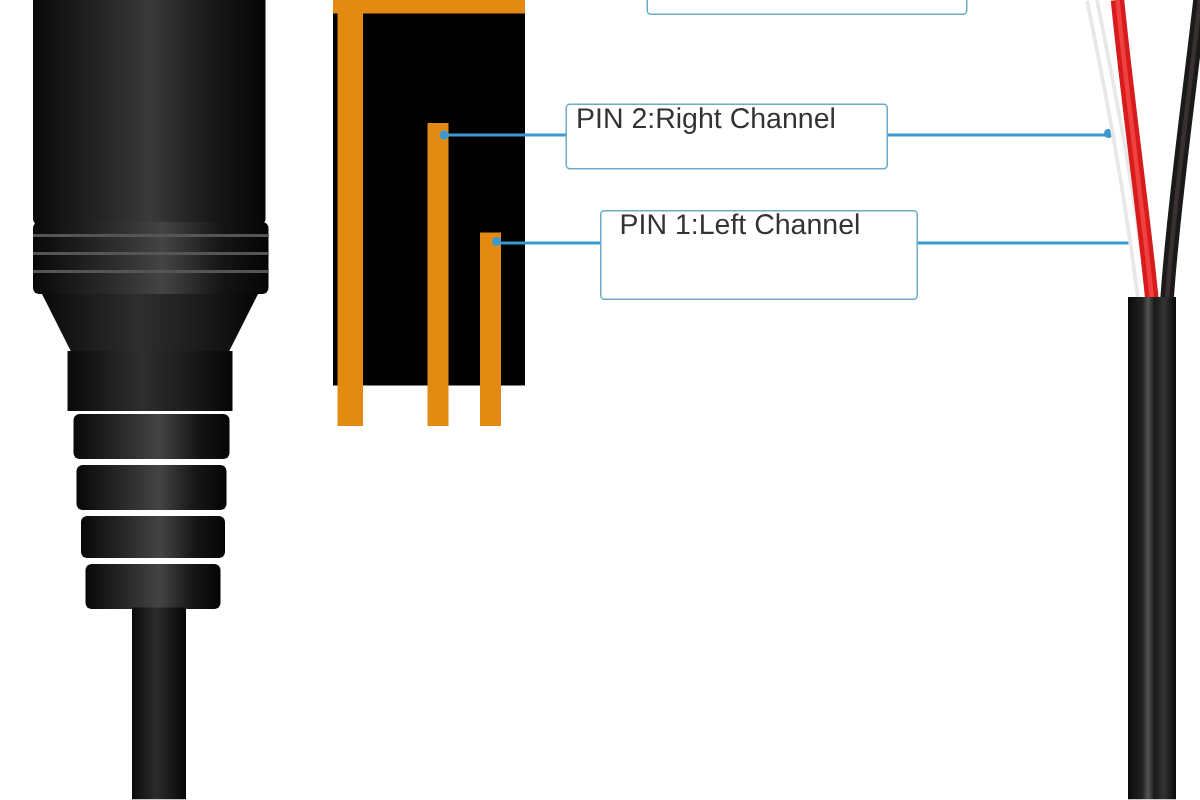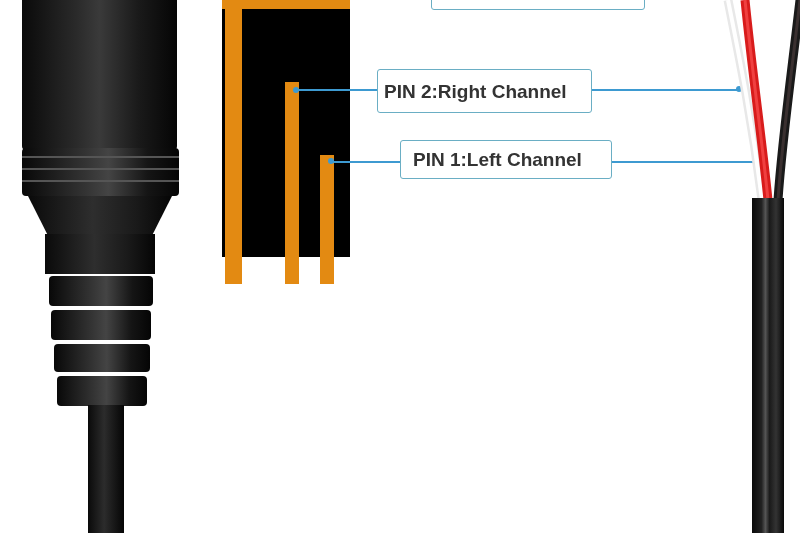--- a/index.html
+++ b/index.html
@@ -5,21 +5,21 @@
   html, body { margin:0; padding:0; }
   body { width:800px; height:533px; background:#ffffff; position:relative; overflow:hidden; font-family:"Liberation Sans", sans-serif; }
   .abs { position:absolute; }
   
   .jack-body { left:22px; top:0; width:155px; height:150px; background:linear-gradient(90deg,#0a0a0a 0%,#2a2a2a 35%,#3a3a3a 50%,#1a1a1a 75%,#050505 100%); border-radius:0 0 4px 4px; }
   .ring { background:linear-gradient(90deg,#080808 0%,#333 40%,#444 55%,#151515 80%,#050505 100%); border-radius:4px; }
   .cable-left { left:88px; top:405px; width:36px; height:128px; background:linear-gradient(90deg,#0a0a0a,#2c2c2c 45%,#1a1a1a 70%,#050505); }
   
   .schem-black { left:222px; top:8px; width:128px; height:249px; background:#000; }
   .orange { background:#e38a12; }
-  .label-box { border:1.5px solid #6aaec4; border-radius:3px; background:#fff; color:#333; font-size:19px; line-height:1; padding:0 6px; display:flex; align-items:center; white-space:nowrap; box-sizing:border-box;font-weight:bold; }
+  .label-box { border:1.5px solid #6aaec4; border-radius:3px; background:#fff; color:#333; font-size:19px; line-height:1; padding:0 6px; display:flex; align-items:flex-start; white-space:nowrap; box-sizing:border-box; }
   .leader { height:2px; background:#3d9ad1; }
   .dot { width:6px; height:6px; border-radius:50%; background:#3d9ad1; }
   
   .cable-right { left:752px; top:198px; width:32px; height:335px; background:linear-gradient(90deg,#0a0a0a,#222 30%,#555 42%,#1a1a1a 55%,#333 75%,#080808); }
 </style>
 </head>
 <body>
 
 <div class="abs jack-body"></div>
 <div class="abs ring" style="left:22px;top:148px;width:157px;height:48px;">
@@ -48,21 +48,21 @@
 <div class="abs dot" style="left:293px;top:87px;"></div>
 <div class="abs leader" style="left:296px;top:89px;width:82px;"></div>
 <div class="abs label-box" style="left:377px;top:69px;width:215px;height:44px;">
   <span>PIN 2:Right Channel</span>
 </div>
 <div class="abs leader" style="left:592px;top:89px;width:148px;"></div>
 <div class="abs dot" style="left:736px;top:86px;"></div>
 
 <div class="abs dot" style="left:328px;top:158px;"></div>
 <div class="abs leader" style="left:331px;top:161px;width:70px;"></div>
-<div class="abs label-box" style="left:400px;top:140px;width:212px;height:39px;padding-left:12px;">
+<div class="abs label-box" style="left:400px;top:140px;width:212px;height:60px;padding-left:12px;">
   <span>PIN 1:Left Channel</span>
 </div>
 <div class="abs leader" style="left:612px;top:161px;width:148px;"></div>
 <div class="abs dot" style="left:756px;top:158px;"></div>
 
 <svg class="abs" style="left:700px;top:0;" width="100" height="210">
   <path d="M28 0 C 40 60, 52 120, 62 200" stroke="#e8e8e8" stroke-width="9" fill="none"></path>
   <path d="M28 0 C 40 60, 52 120, 62 200" stroke="#ffffff" stroke-width="4" fill="none"></path>
   <path d="M45 0 C 52 70, 62 140, 68 200" stroke="#d81c1c" stroke-width="9" fill="none"></path>
   <path d="M45 0 C 52 70, 62 140, 68 200" stroke="#f04040" stroke-width="3" fill="none"></path>

